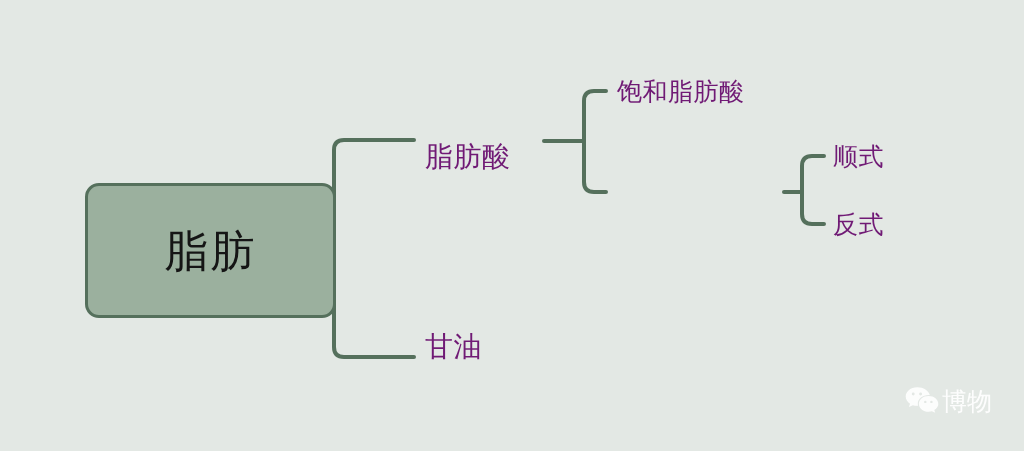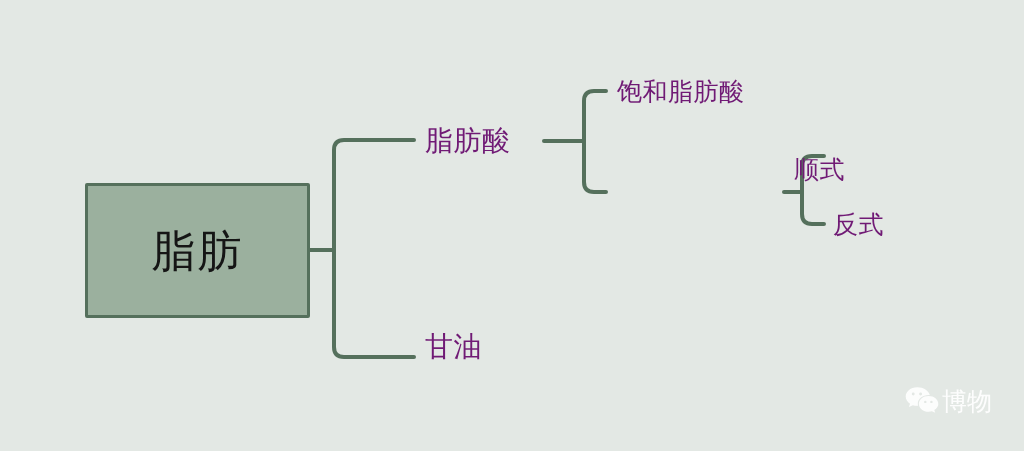--- a/index.html
+++ b/index.html
@@ -32,26 +32,26 @@
     color: #701a75;
     font-size: 27px;
     line-height: 1;
     white-space: nowrap;
     letter-spacing: 0.5px;
   }
   .root-box {
     position: absolute;
     left: 85px;
     top: 183px;
-    width: 225px;
+    width: 251px;
     height: 135px;
     box-sizing: border-box;
     background: #9bb09e;
     border: 3px solid #55705c;
-    border-radius: 2px;
+    border-radius: 14px;
     display: flex;
     align-items: center;
     justify-content: center;
   }
   .root-box-label {
     color: #151515;
     font-size: 44px;
     line-height: 1;
     letter-spacing: 2px;
     white-space: nowrap;
@@ -102,34 +102,34 @@
       <path d="M784,192 L802,192"></path>
 
       <path d="M824,156 L812,156 Q802,156 802,166 L802,214 Q802,224 812,224 L824,224"></path>
     </g>
   </svg>
 
   <div class="root-box">
     <span class="root-box-label">脂肪</span>
   </div>
 
-  <div class="node-label level2" style="left:425px; top:127px;">
+  <div class="node-label level2" style="left:425px; top:143px;">
     <span>脂肪酸</span>
   </div>
 
   <div class="node-label level2" style="left:425px; top:333px;">
     <span>甘油</span>
   </div>
 
   <div class="node-label level3" style="left:617px; top:79px;">
     <span>饱和脂肪酸</span>
   </div>
 
 
-  <div class="node-label level4" style="left:794px; top:144px;margin-top:13px;">
+  <div class="node-label level4" style="left:833px; top:144px;">
     <span>顺式</span>
   </div>
 
   <div class="node-label level4" style="left:833px; top:212px;text-align:right;">
     <span>反式</span>
   </div>
 
   <div id="watermark">
     <svg class="wechat-icon" width="34" height="30" viewBox="0 0 34 30" xmlns="http://www.w3.org/2000/svg">
       <g fill="#ffffff" opacity="0.92">

